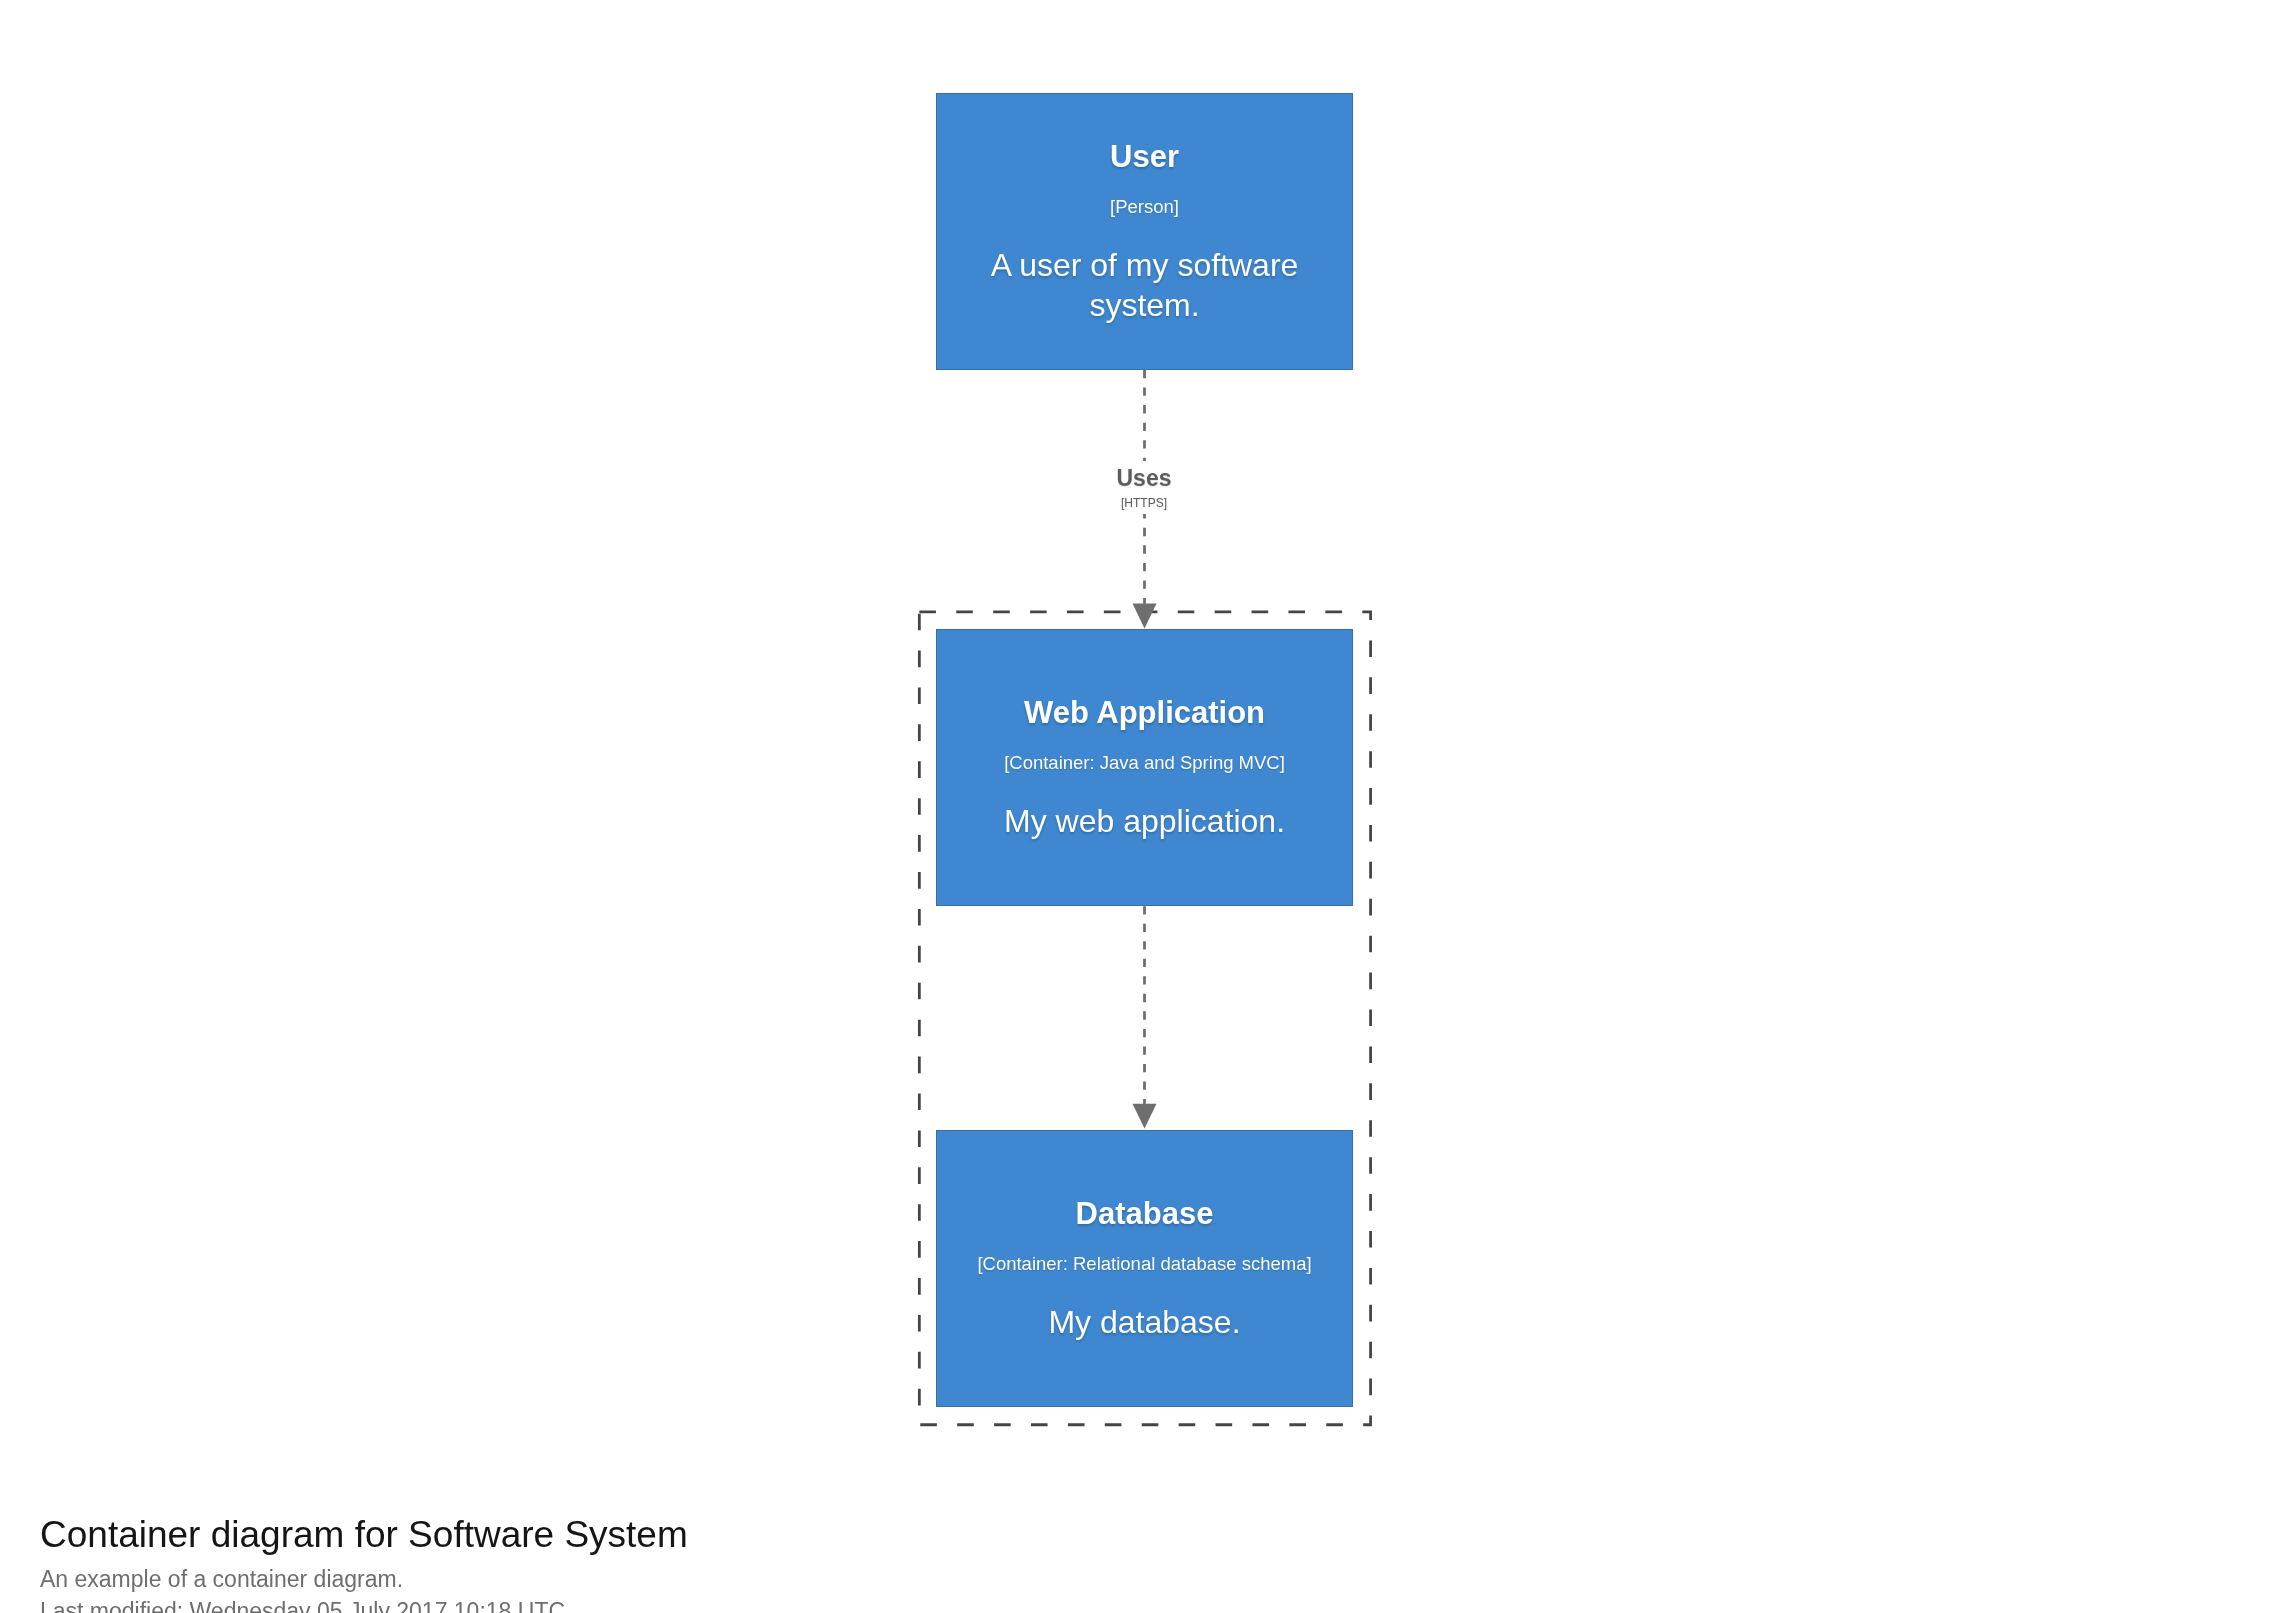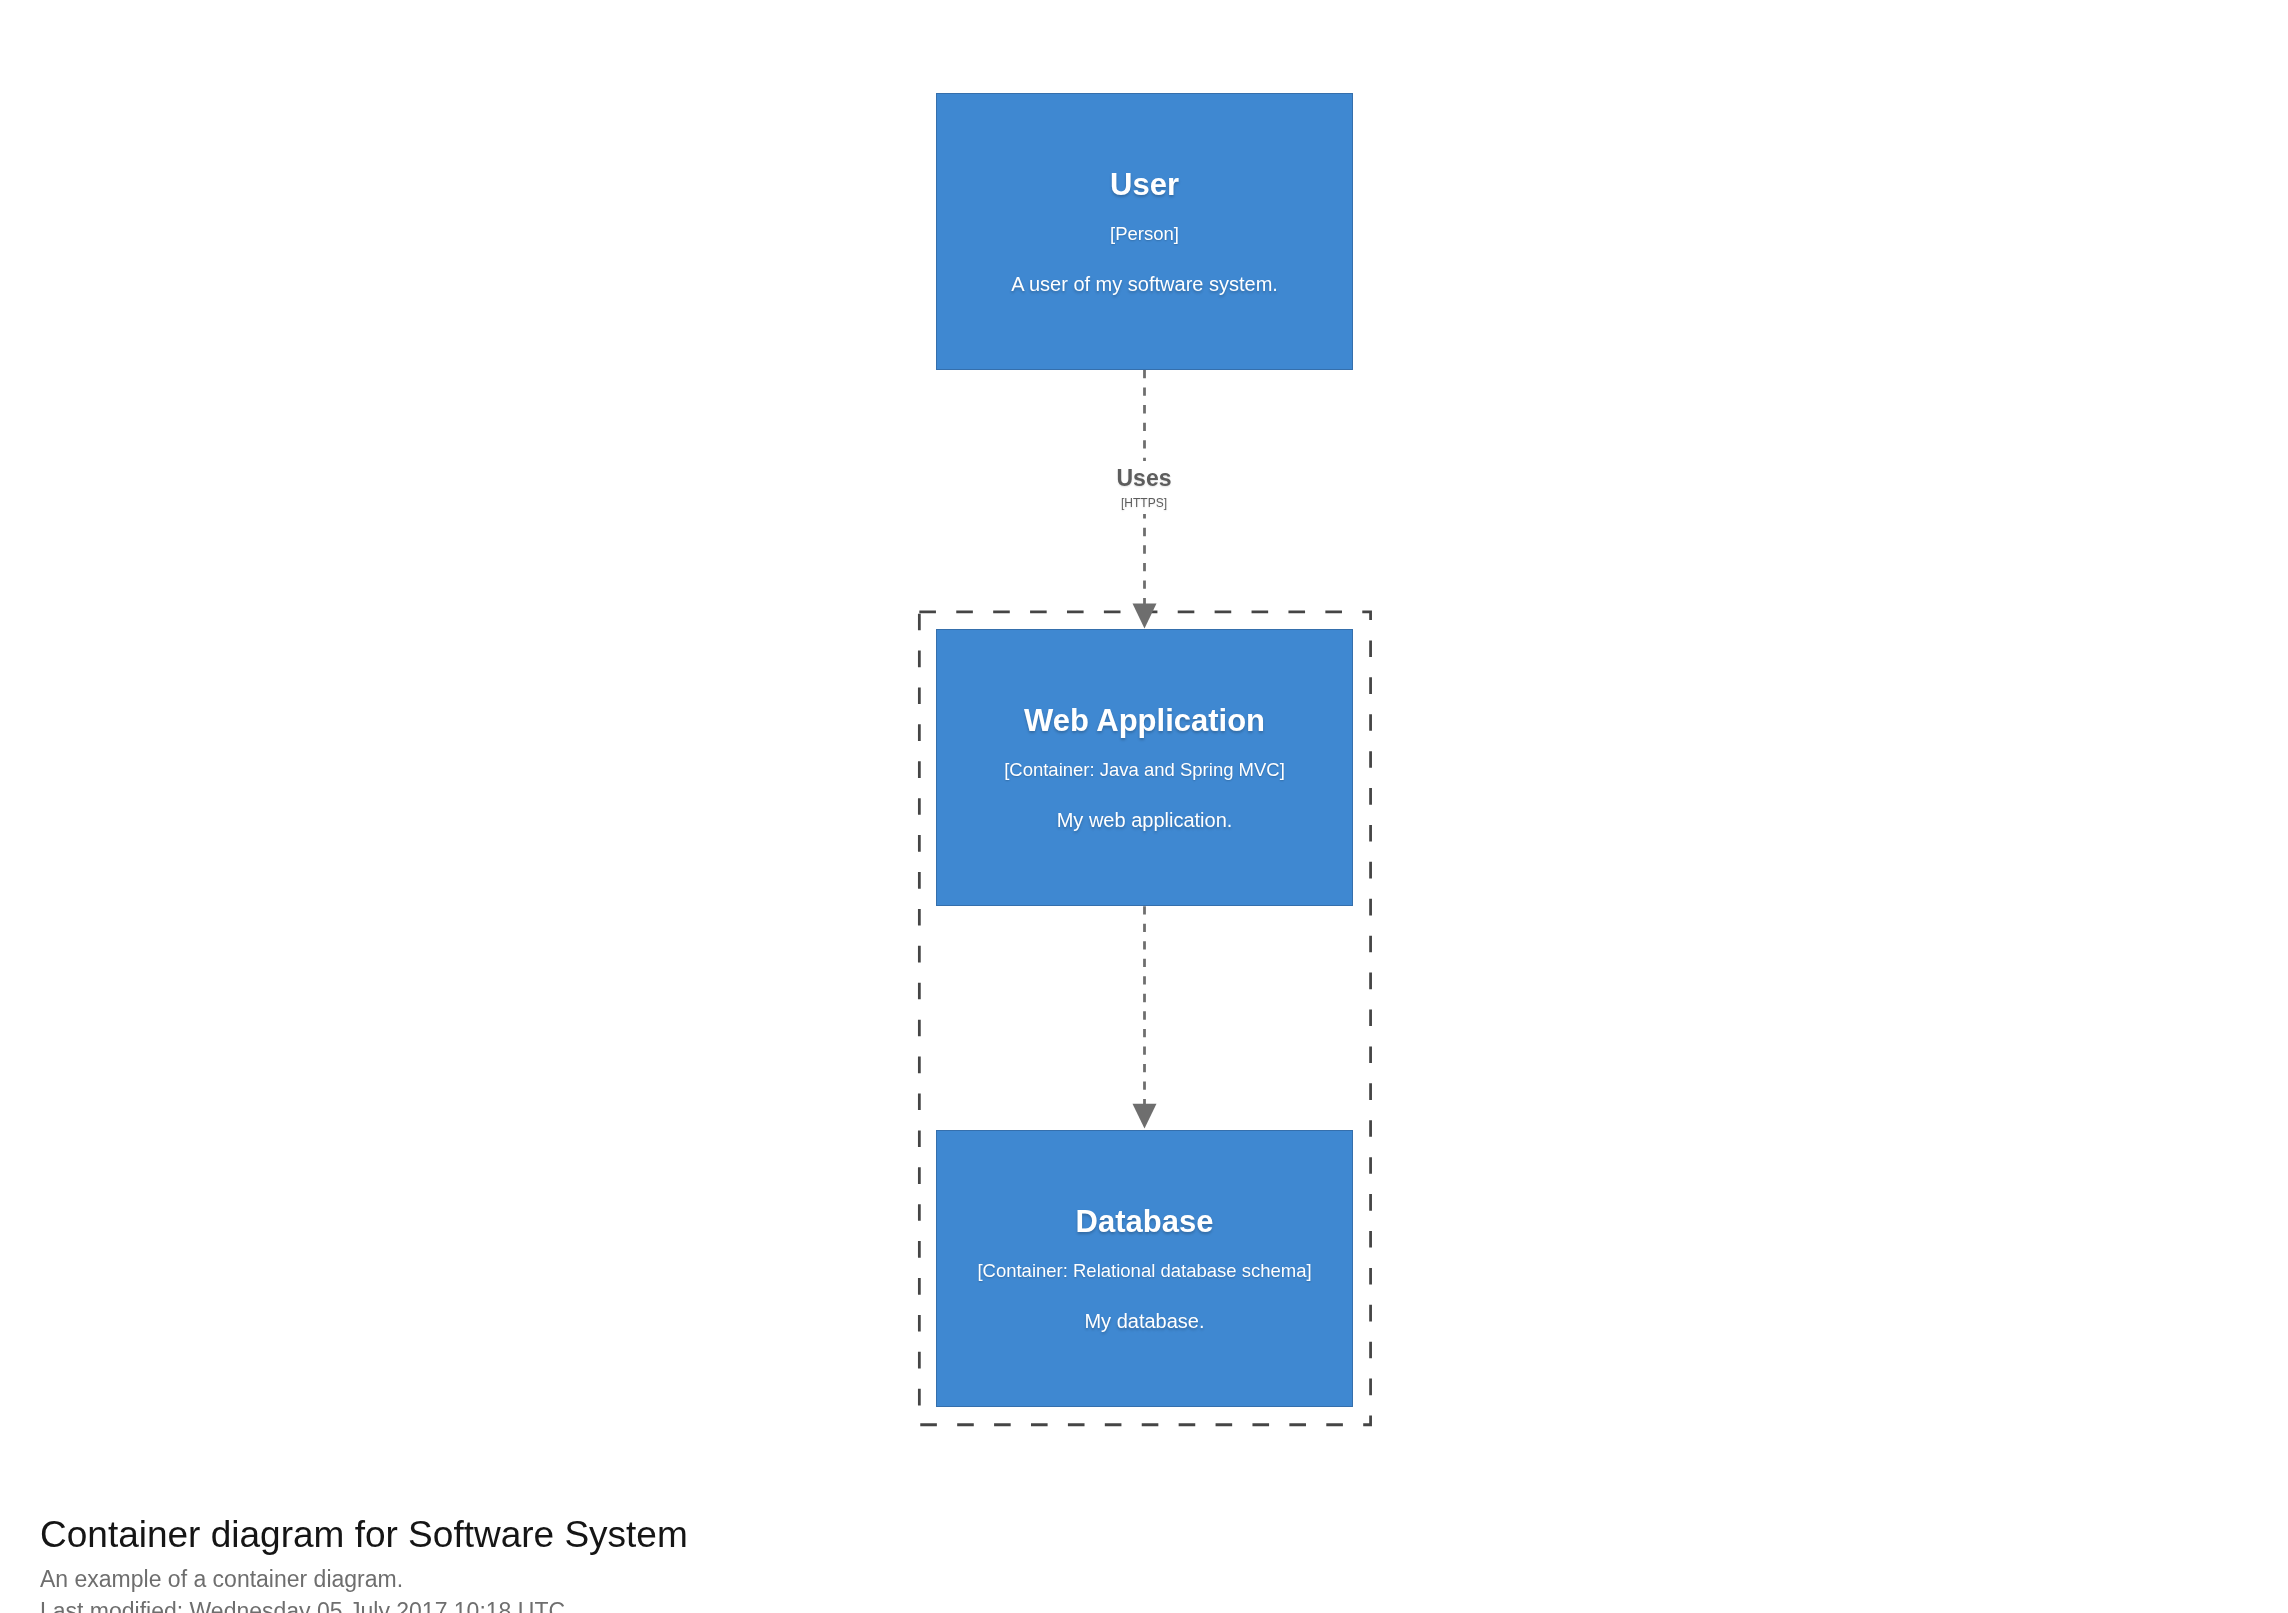--- a/index.html
+++ b/index.html
@@ -60,21 +60,21 @@
     line-height: 1.2;
     text-shadow: 0 1.8px 2.8px rgba(0,0,0,0.22);
   }
   .node-meta {
     font-size: 18.5px;
     line-height: 1.3;
     margin-top: 19px;
     text-shadow: 0 0.9px 1.8px rgba(0,0,0,0.2);
   }
   .node-desc {
-    font-size: 20px;
+    font-size: 32px;
     line-height: 1.25;
     margin-top: 26px;
     text-shadow: 0 1.8px 2.8px rgba(0,0,0,0.22);
   }
   .edge-label {
     position: absolute;
     left: 1144px;
     transform: translateX(-50%);
     text-align: center;
     background: var(--background, #ffffff);

